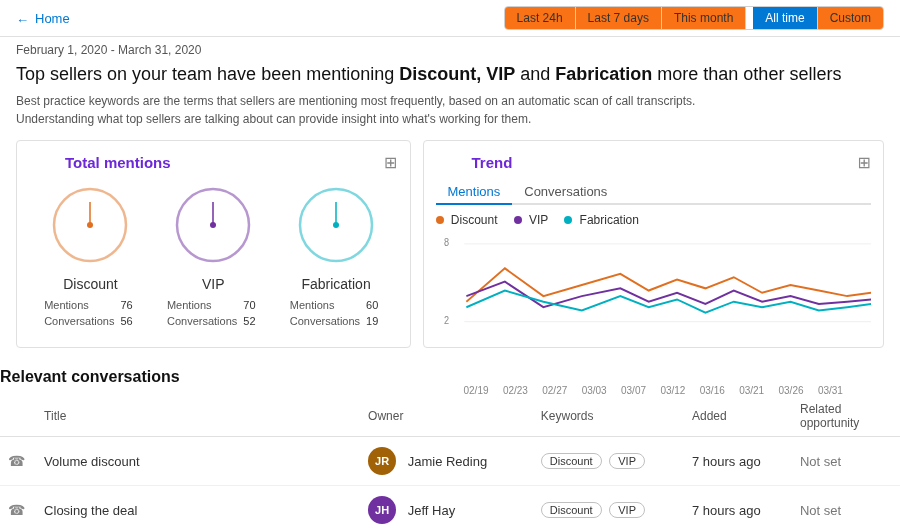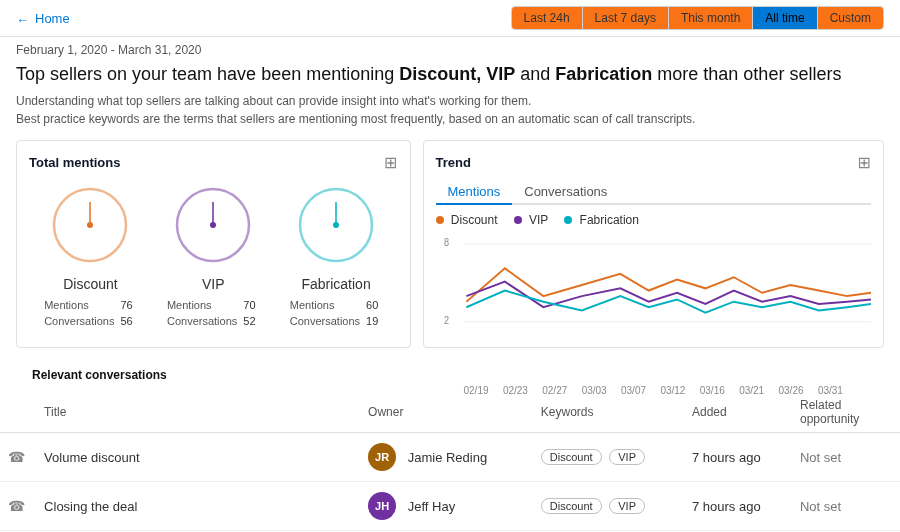--- a/index.html
+++ b/index.html
@@ -4,37 +4,37 @@
   <style>
     * { box-sizing: border-box; margin: 0; padding: 0; }
     body { font-family: 'Segoe UI', Arial, sans-serif; font-size: 13px; color: #333; background: #fff; width: 900px; min-height: 532px; overflow: hidden; }
 
     
     .top-nav { display: flex; align-items: center; justify-content: space-between; padding: 6px 16px; border-bottom: 1px solid #e0e0e0; }
     .breadcrumb { display: flex; align-items: center; gap: 6px; color: #0078d4; font-size: 13px; cursor: pointer; }
     .time-filters { display: flex; gap: 0; border: 1px solid #d0d0d0; border-radius: 4px; overflow: hidden; }
     .time-filter-btn { padding: 4px 12px; font-size: 12px; border: none; background: #f97316; cursor: pointer; border-right: 1px solid #d0d0d0; color: #333; }
     .time-filter-btn:last-child { border-right: none; }
-    .time-filter-btn.active { background: #0078d4; color: #000000; }
+    .time-filter-btn.active { background: #0078d4; color: #ffffff; margin-left: 7px; }
 
     
     .date-range { text-align: left; padding: 6px 16px 2px; font-size: 12px; color: #555; }
 
     
     .main-title { padding: 4px 16px 6px; font-size: 18px; font-weight: 400; color: #111; line-height: 1.3; }
     .main-title b { font-weight: 700; }
     .subtitle { padding: 0 16px 12px; font-size: 12px; color: #555; line-height: 1.5; }
 
     
     .cards-row { display: flex; gap: 0; padding: 0 16px 12px; }
 
     
     .card { border: 1px solid #e0e0e0; border-radius: 4px; padding: 12px; flex: 1; }
     .card-header { display: flex; justify-content: space-between; align-items: center; margin-bottom: 8px; }
-    .card-title { font-size: 13px; font-weight: 600; color: #0f172a; }
+    .card-title { font-size: 15px; font-weight: 600; color: #6d28d9; margin-left: 36px; }
     .card-icon { color: #888; font-size: 16px; cursor: pointer; }
 
     .mentions-row { display: flex; gap: 20px; justify-content: space-around; padding: 0 10px; }
     .mention-item { display: flex; flex-direction: column; align-items: center; }
     .circle-container { width: 90px; height: 90px; display: flex; align-items: center; justify-content: center; position: relative; margin-bottom: 6px; }
     .circle-svg { width: 90px; height: 90px; }
     .circle-label { font-size: 14px; color: #333; margin-bottom: 4px; }
     .mention-stats { font-size: 11px; color: #555; }
     .mention-stats table td { padding: 1px 4px 1px 0; }
     .mention-stats .val { text-align: right; font-weight: 500; color: #333; }
@@ -45,21 +45,21 @@
     .trend-tab { padding: 4px 12px; font-size: 13px; cursor: pointer; border-bottom: 2px solid transparent; margin-bottom: -2px; color: #555; }
     .trend-tab.active { color: #0078d4; border-bottom-color: #0078d4; font-weight: 500; }
     .trend-legend { display: flex; gap: 16px; margin-bottom: 8px; font-size: 12px; align-items: center; }
     .legend-dot { width: 8px; height: 8px; border-radius: 50%; display: inline-block; margin-right: 4px; }
 
     .chart-area { position: relative; height: 100px; }
     .chart-svg { width: 100%; height: 100px; }
     .chart-labels { display: flex; justify-content: space-between; font-size: 10px; color: #888; padding: 2px 0 0; margin-top: 47px; }
 
     
-    .section-title { padding: 8px 32px 10px; font-size: 12px; font-weight: 600; color: #111; }
+    .section-title { padding: 8px 0 10px; font-size: 16px; font-weight: 600; color: #111; }
     .conversations-table { width: 100%; border-collapse: collapse; font-size: 13px; }
     .conversations-table thead tr { border-bottom: 1px solid #e0e0e0; }
     .conversations-table thead th { padding: 6px 8px; font-weight: 500; color: #555; text-align: left; font-size: 12px; }
     .conversations-table tbody tr { border-bottom: 1px solid #f0f0f0; }
     .conversations-table tbody td { padding: 10px 8px; vertical-align: middle; }
     .phone-icon { color: #888; font-size: 14px; }
     .owner-avatar { width: 28px; height: 28px; border-radius: 50%; display: inline-flex; align-items: center; justify-content: center; font-size: 11px; font-weight: 600; color: #fff; margin-right: 8px; vertical-align: middle; }
     .owner-name { vertical-align: middle; }
     .keyword-badge { border: 1px solid #c0c0c0; border-radius: 10px; padding: 1px 8px; font-size: 11px; margin-right: 4px; color: #333; display: inline-block; }
     .col-title { width: 300px; }
@@ -87,22 +87,22 @@
   </div>
 </div>
 
 <div class="date-range">February 1, 2020 - March 31, 2020</div>
 
 <div class="main-title">
   <span>Top sellers on your team have been mentioning </span><b>Discount, VIP</b><span> and </span><b>Fabrication</b><span> more than other sellers</span>
 </div>
 
 <div class="subtitle">
+  <div>Best practice keywords are the terms that sellers are mentioning most frequently, based on an automatic scan of call transcripts.</div>
   <div>Understanding what top sellers are talking about can provide insight into what's working for them.</div>
-  <div>Best practice keywords are the terms that sellers are mentioning most frequently, based on an automatic scan of call transcripts.</div>
 </div>
 
 <div class="cards-row">
 
   <div class="card" style="flex: 1.1;">
     <div class="card-header">
       <span class="card-title">Total mentions</span>
       <span class="card-icon">⊞</span>
     </div>
     <div class="mentions-row">

